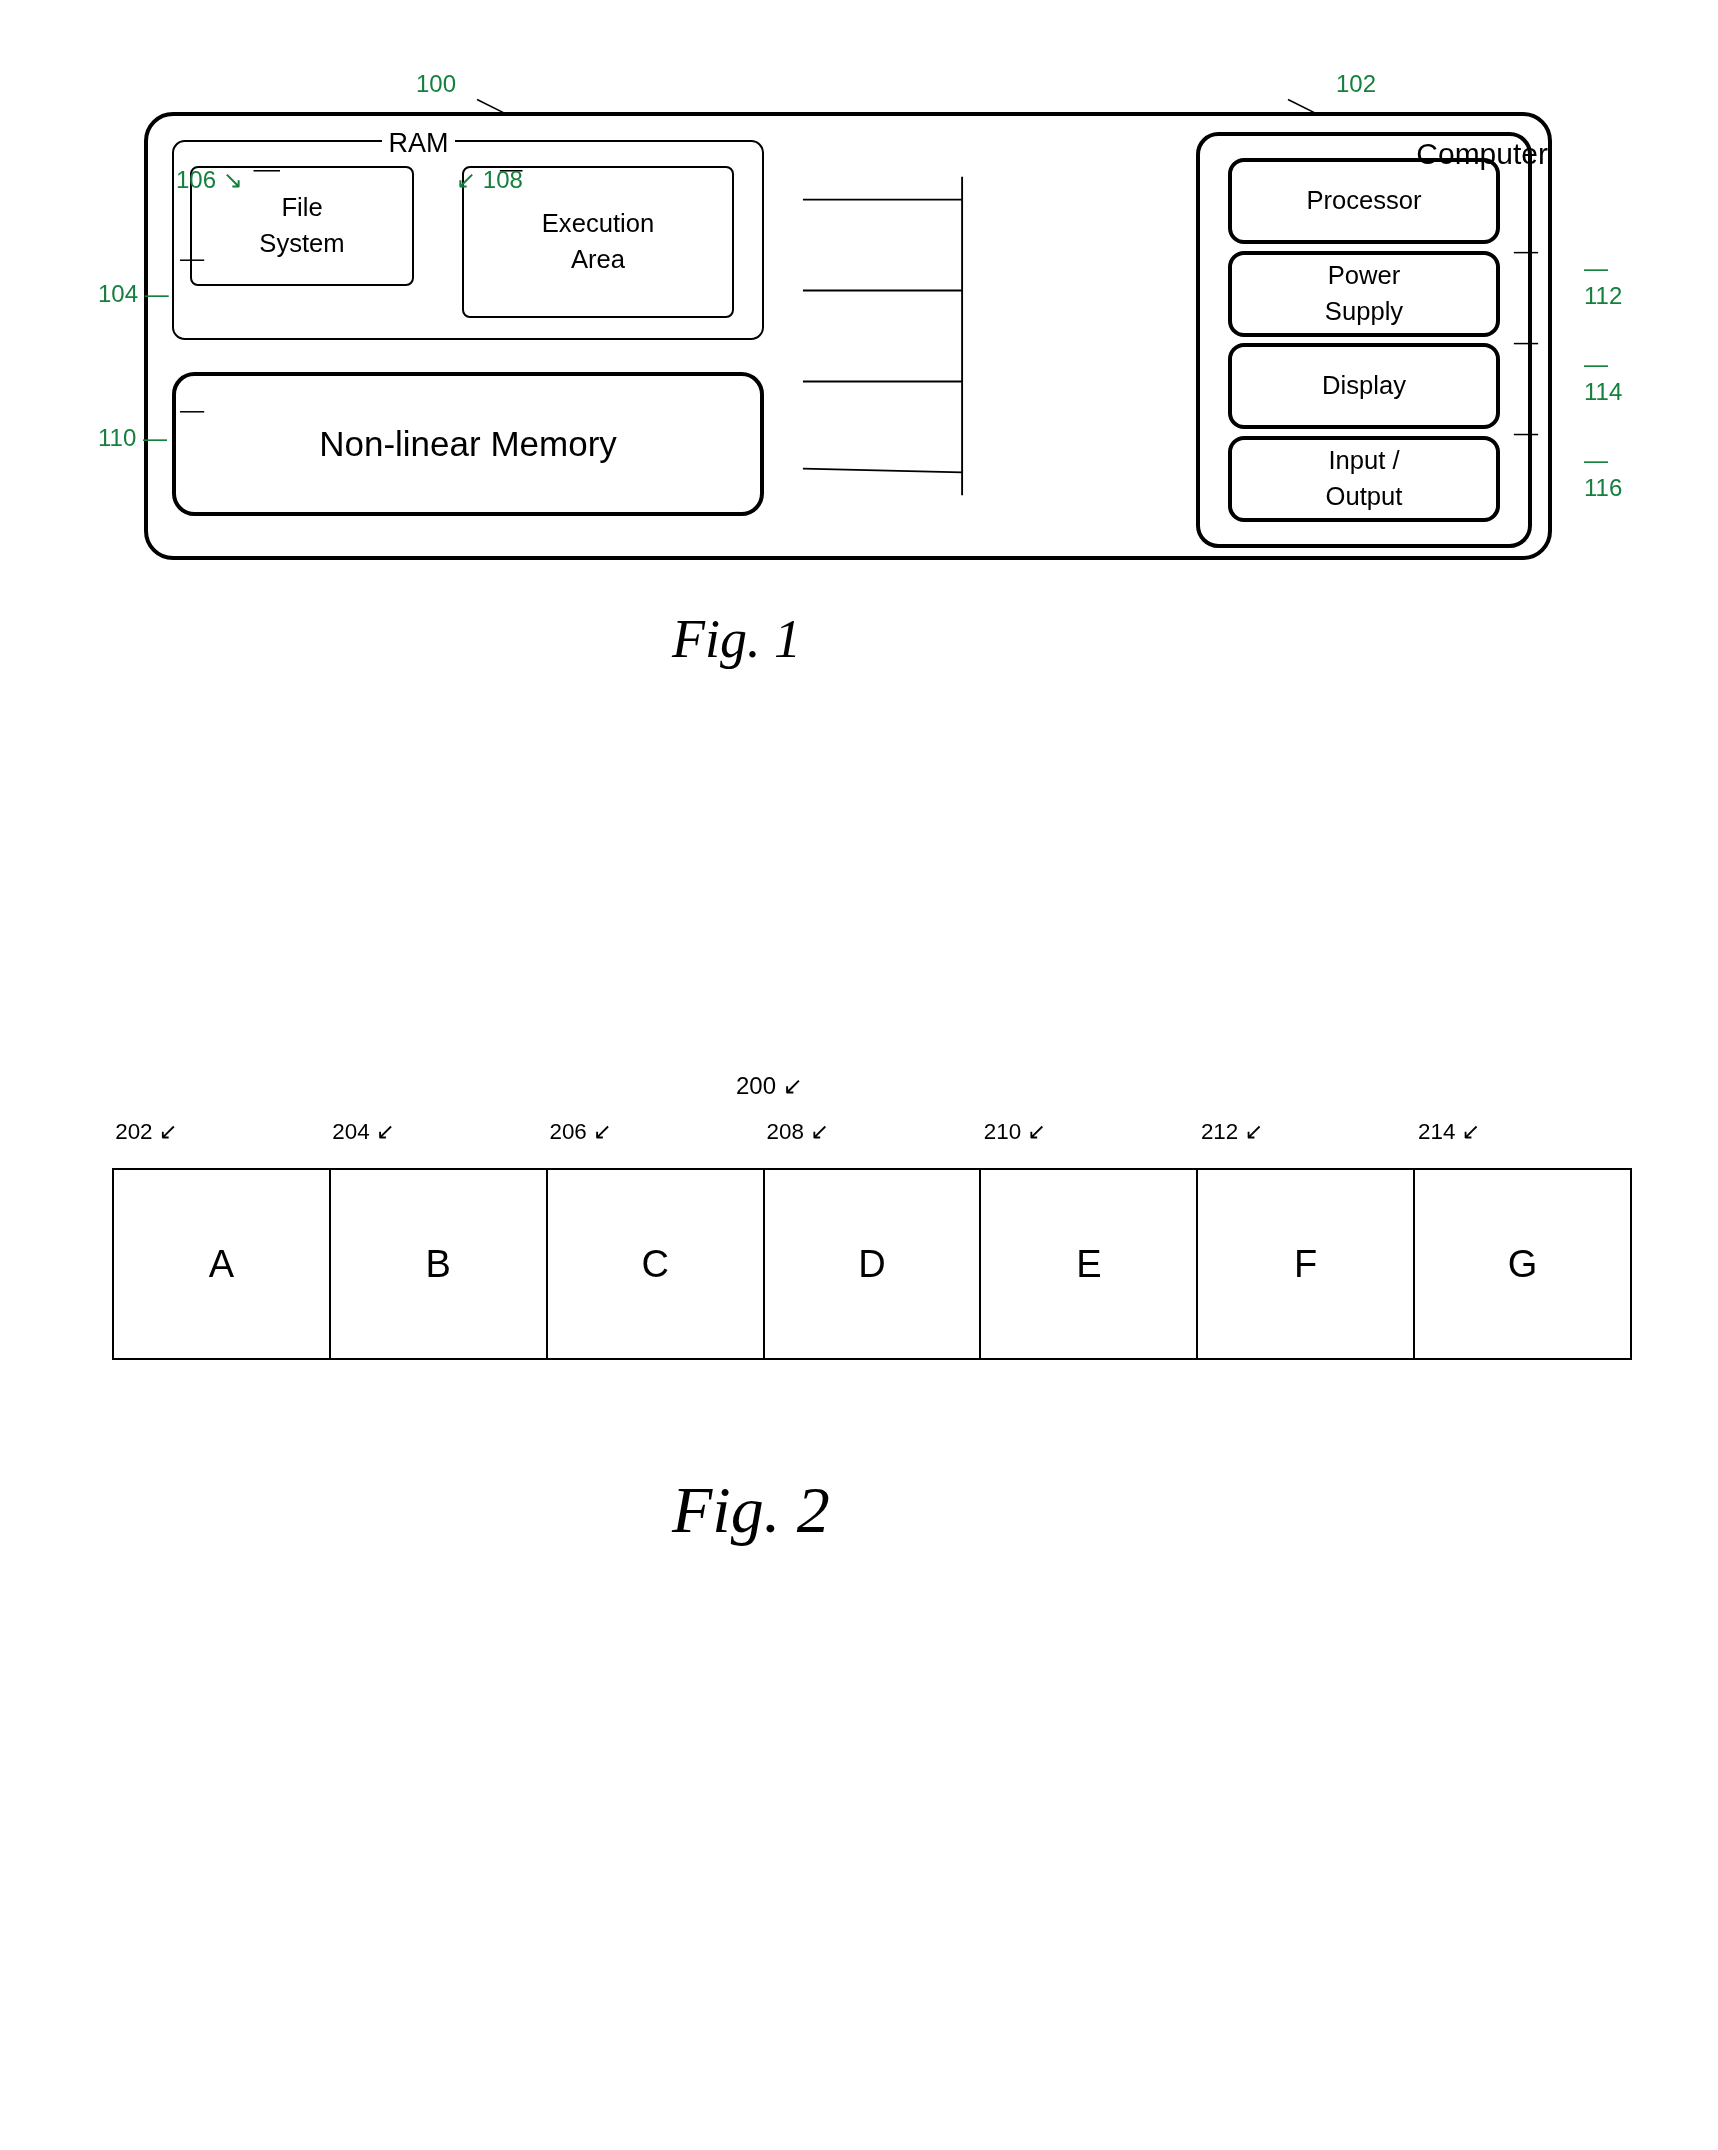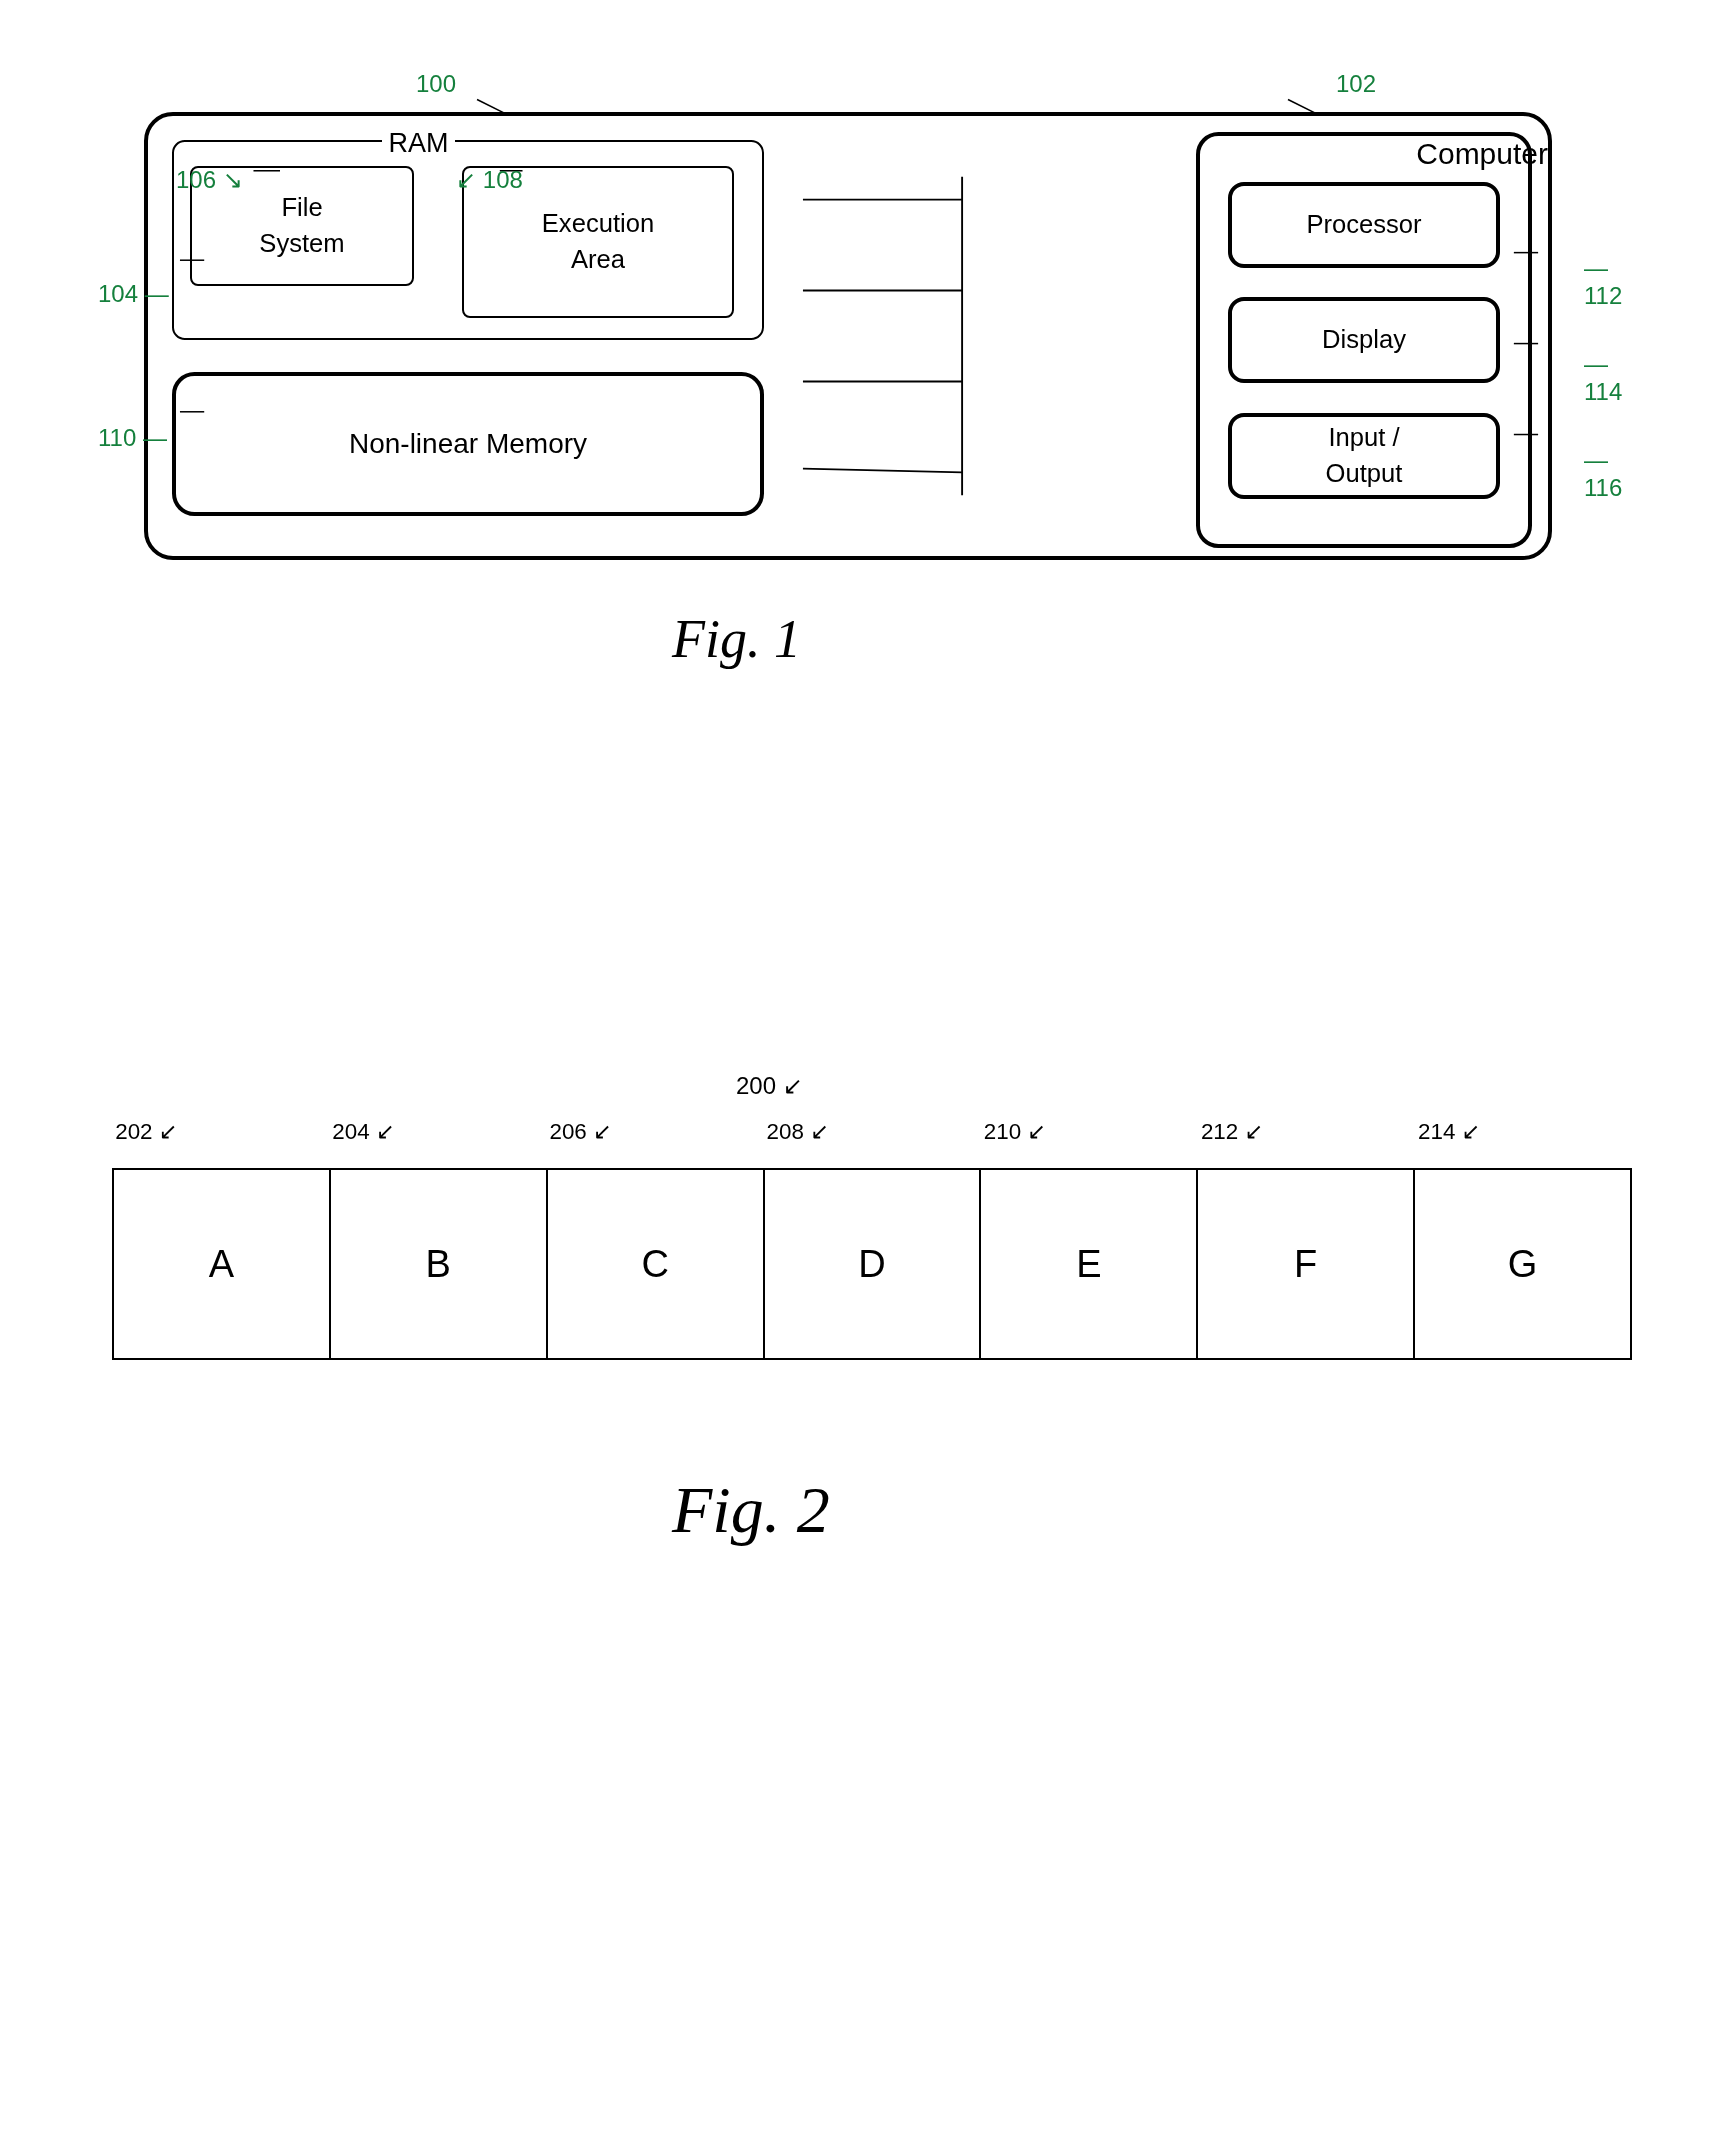--- a/index.html
+++ b/index.html
@@ -106,21 +106,21 @@
       top: 232px;
       width: 592px;
       height: 144px;
       border: 4px solid #000;
       border-radius: 22.4px;
       display: flex;
       align-items: center;
       justify-content: center;
     }
     .nonlinear-box span {
-      font-size: 28px;
+      font-size: 35px;
     }
 
     
     .right-section {
       position: absolute;
       right: 16px;
       top: 16px;
       width: 336px;
       height: 416px;
       border: 4.8px solid #000;
@@ -274,20 +274,23 @@
       </div>
 
       <div class="nonlinear-box">
         <span>Non-linear Memory</span>
       </div>
     </div>
 
     <div class="right-section">
       <div class="component-box">
         <span>Processor</span>
+      </div>
+      <div class="component-box">
+        <span>Power<br>Supply</span>
       </div>
       <div class="component-box">
         <span>Display</span>
       </div>
       <div class="component-box">
         <span>Input /<br>Output</span>
       </div>
     </div>
   </div>
 

